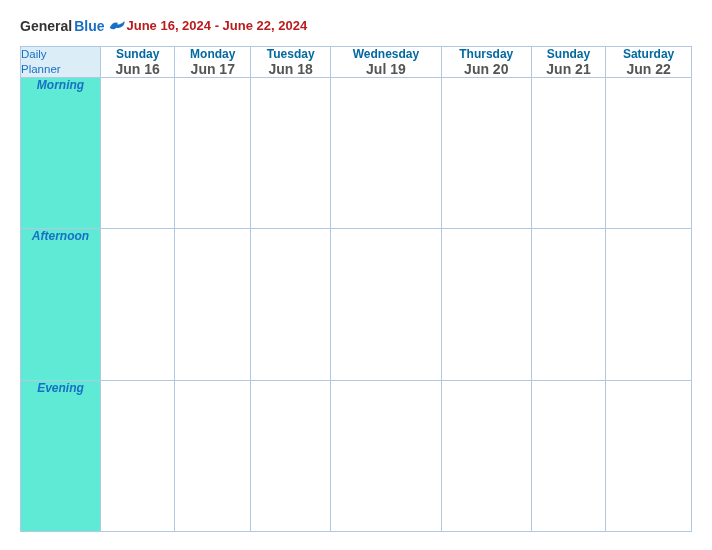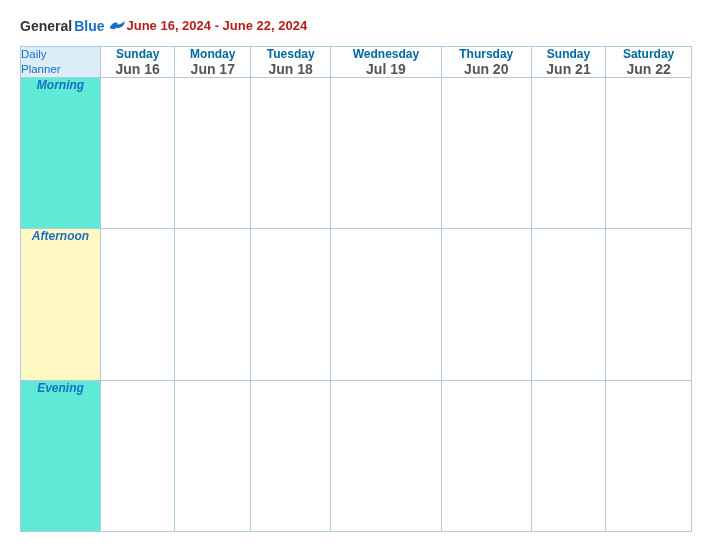--- a/index.html
+++ b/index.html
@@ -117,21 +117,21 @@
       color: #1a6fc4;
       font-weight: bold;
       height: 115px;
     }
     .slot-day {
       background: #fff;
       height: 115px;
     }
     
     .slot-label-alt {
-      background: #fef9c3;
+      background: #5eead4;
     }
     .slot-day-alt {
       background: #fff;
     }
   </style>
 </head>
 <body>
 
 <div class="page">
   <div class="header">

